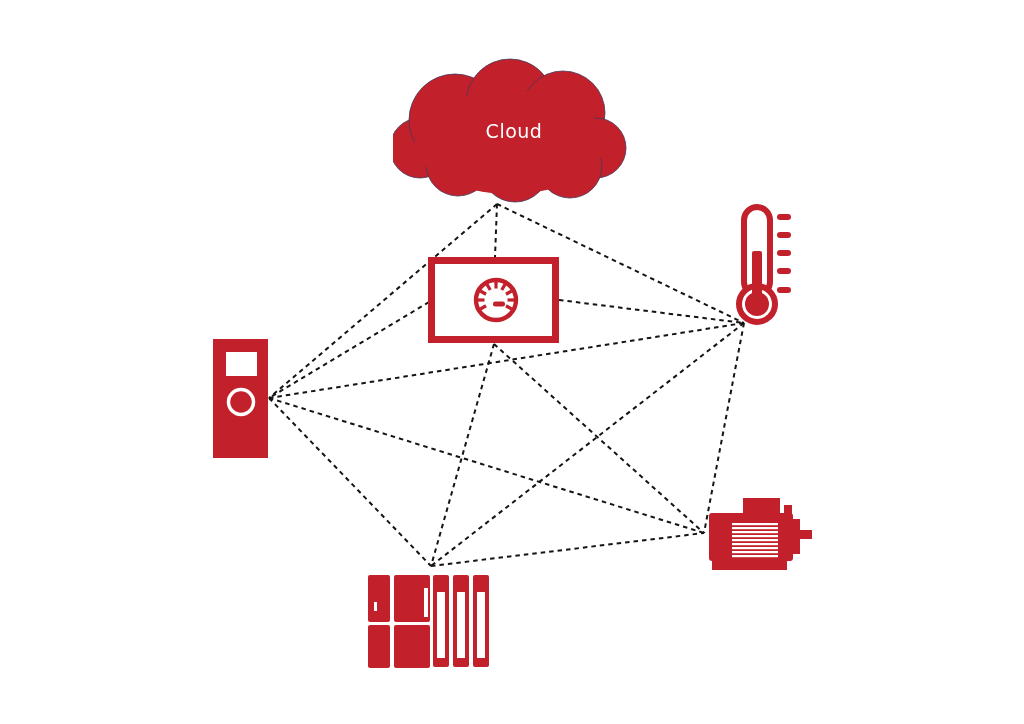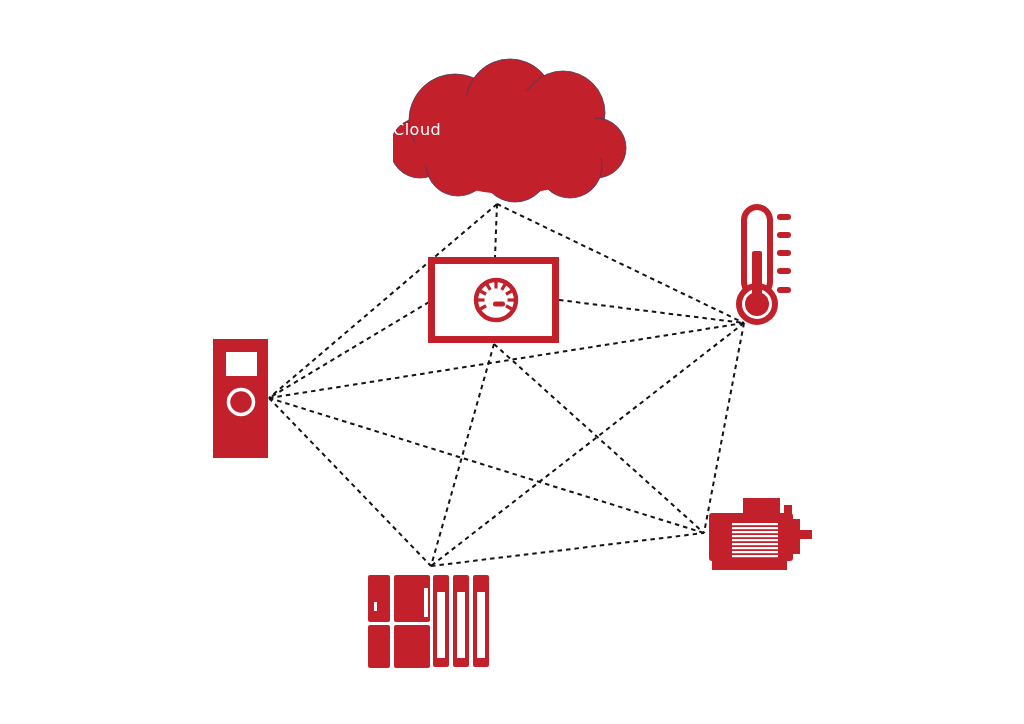--- a/index.html
+++ b/index.html
@@ -12,23 +12,23 @@
   }
   .layer{position:absolute;left:0;top:0;width:1024px;height:724px;}
   .node{position:absolute;}
   .red-fill{fill:var(--accent,#C2202A);}
   .red-stroke{stroke:var(--accent,#C2202A);}
   .white-fill{fill:#ffffff;}
   .white-stroke{stroke:#ffffff;}
   
   .cloud-label{
     position:absolute;left:0;top:62px;width:100%;
-    text-align:left;
+    text-align:center;
     color:var(--label-color,#ffffff);
-    font-size:16px;
+    font-size:19px;
     letter-spacing:0.5px;
   }
   
   .hmi-box{
     box-sizing:border-box;
     width:131px;height:86px;
     border:7px solid var(--accent,#C2202A);
     background:#ffffff;
   }
 </style>

